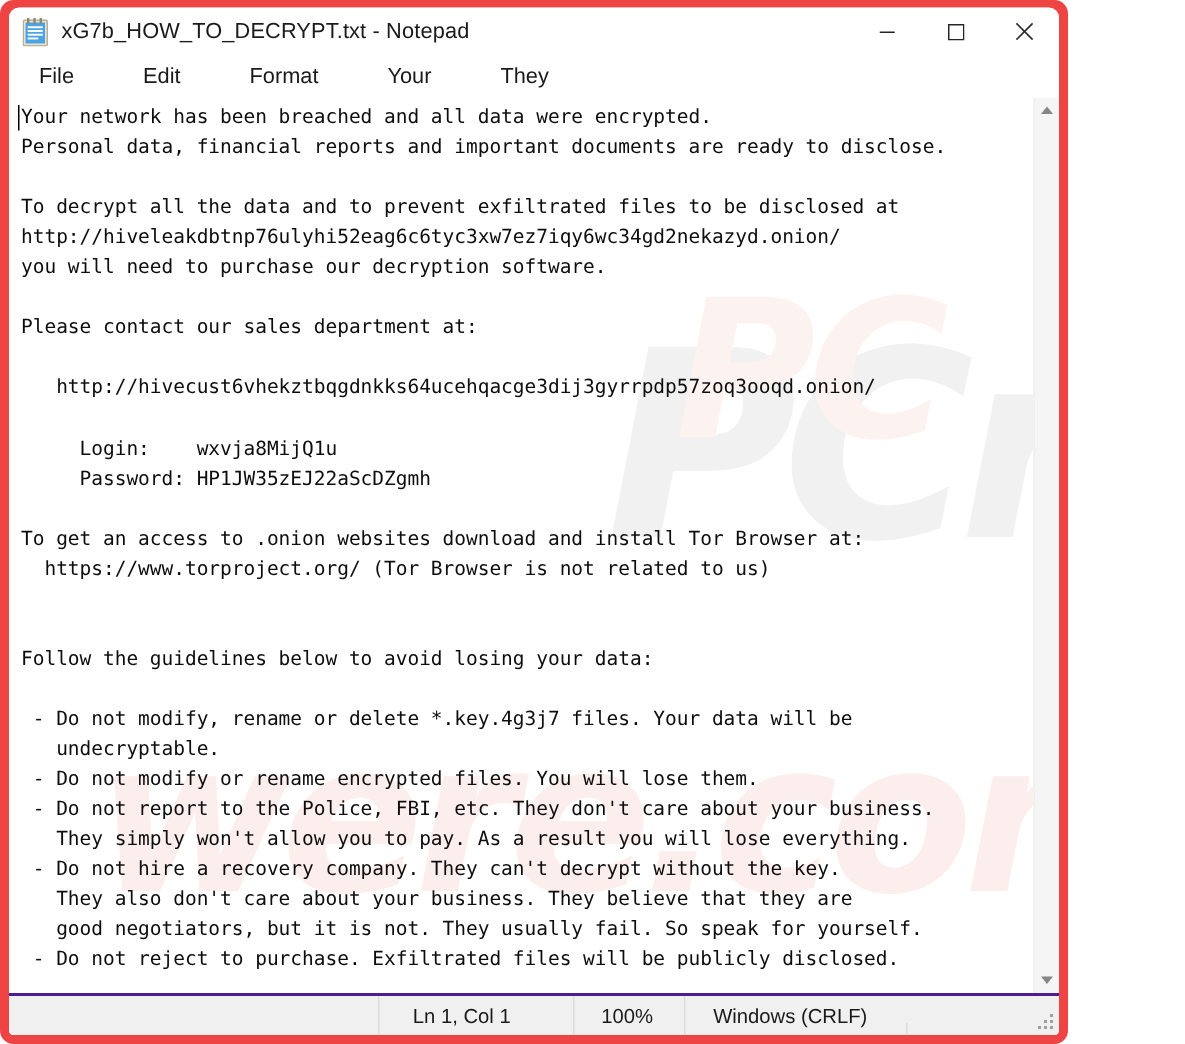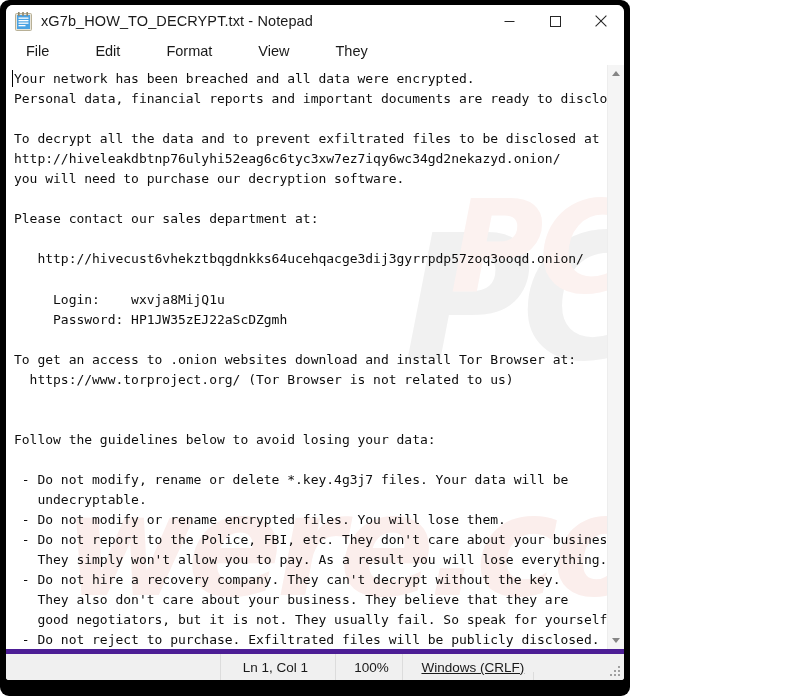--- a/index.html
+++ b/index.html
@@ -11,25 +11,25 @@
     width: 790px;
     height: 696px;
     overflow: hidden;
     font-family: "Liberation Sans", sans-serif;
   }
 
   
   #window {
     position: absolute;
     left: 0; top: 0;
-    width: 630px;
+    width: 712px;
     height: 696px;
     box-sizing: border-box;
-    background: #000000;
-    padding: 5px 6px 16px 6px;
+    background: #ef4444;
+    padding: 5px 6px 6px 6px;
     border-radius: 9px;
   }
   #window-inner {
     position: relative;
     width: 100%;
     height: 100%;
     background: #ffffff;
     border-radius: 7px 7px 3px 3px;
     overflow: hidden;
     display: flex;
@@ -198,36 +198,36 @@
     background: #f5f5f5;
   }
 
   
   #statusbar {
     flex: 0 0 26px;
     height: 26px;
     display: flex;
     align-items: center;
     background: #f0f0f0;
-    border-top: 5px solid #4c1d95;
+    border-top: 2px solid #4c1d95;
     font-size: 13.5px;
     color: #1a1a1a;
     position: relative;
   }
   .sb-cell {
     height: 26px;
     display: flex;
     align-items: center;
     box-sizing: border-box;
     white-space: nowrap;
   }
   #sb-spacer { width: 270px; }
   #sb-ln   { width: 140px; padding-left: 22px; border-left: 1px solid #dcdcdc; }
   #sb-zoom { width: 80px;  padding-left: 18px; border-left: 1px solid #dcdcdc; }
-  #sb-eol  { width: 160px; padding-left: 18px; border-left: 1px solid #dcdcdc; text-decoration: underline; }
+  #sb-eol  { width: 160px; padding-left: 18px; border-left: 1px solid #dcdcdc; }
   #sb-enc  { width: 110px; padding-left: 18px; border-left: 1px solid #dcdcdc; margin-top: 36px; }
   #grip {
     position: absolute;
     right: 3px;
     bottom: 3px;
     width: 12px;
     height: 12px;
   }
   .grip-dot {
     position: absolute;
@@ -274,21 +274,21 @@
             <line x1="11.4" y1="0.6" x2="0.6" y2="11.4" stroke="#262626" stroke-width="1.05"></line>
           </svg>
         </div>
       </div>
     </div>
 
     <div id="menubar">
       <div class="menu-item">File</div>
       <div class="menu-item">Edit</div>
       <div class="menu-item">Format</div>
-      <div class="menu-item">View</div>
+      <div class="menu-item">Your</div>
       <div class="menu-item">They</div>
     </div>
 
     <div id="editor-wrap">
       <div id="editor">
         <div class="wm" id="wm-grey">PCr</div>
         <div class="wm" id="wm-pink2">PC</div>
         <div class="wm" id="wm-pink">were.com</div>
         <div id="caret"></div>
         <pre id="text">Your network has been breached and all data were encrypted.

